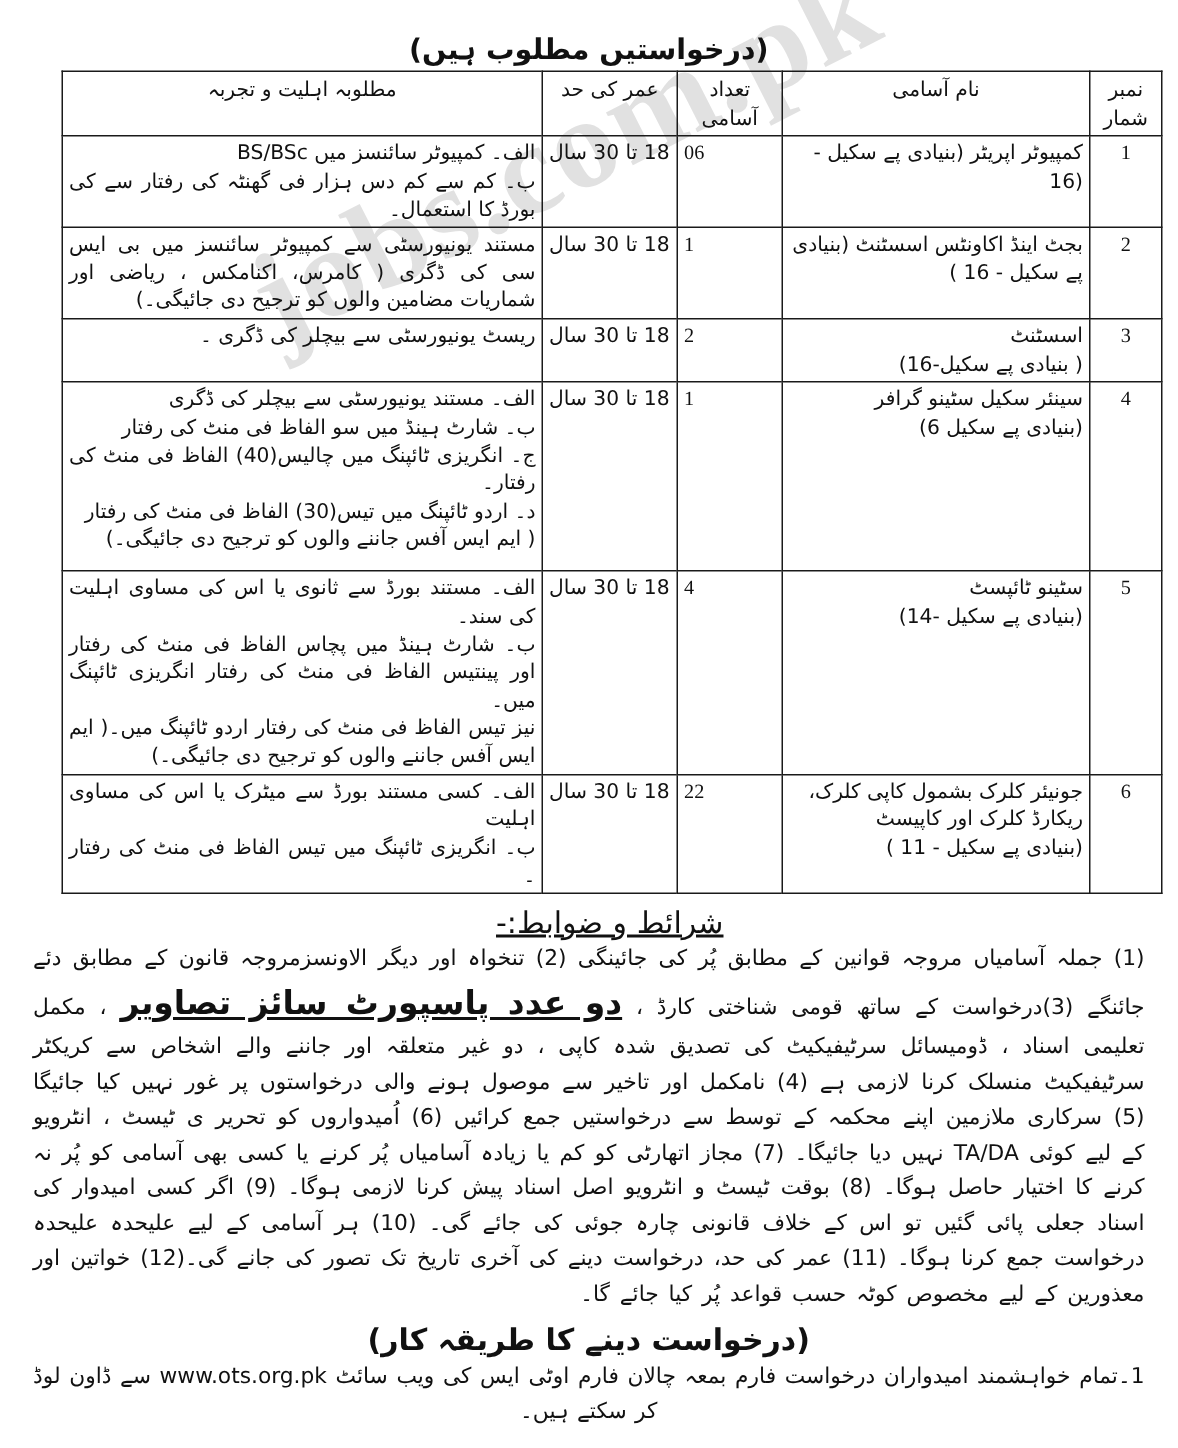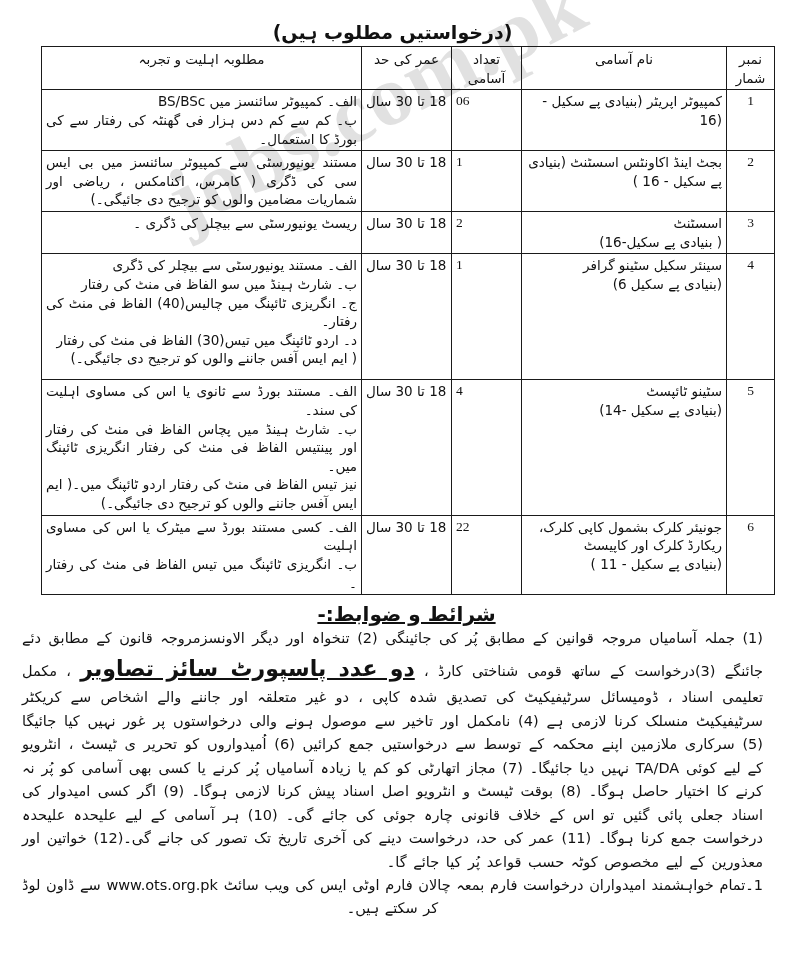--- a/index.html
+++ b/index.html
@@ -122,21 +122,21 @@
   .row-h-2 { height: 47px; }
   .row-h-3 { height: 38px; }
   .row-h-4 { height: 126px; }
   .row-h-5 { height: 101px; }
   .row-h-6 { height: 54px; }
 
   
   .terms-heading {
     text-align: center;
     font-size: 20px;
-    font-weight: 700;
+    font-weight: 400;
     text-decoration: underline;
     margin: 7px 0 1px 0;
     direction: rtl;
     padding-left: 28px;
   }
   .terms-body {
     direction: rtl;
     text-align: justify;
     font-size: 14.5px;
     line-height: 1.62;
@@ -287,16 +287,17 @@
   </table>
 
   <div class="terms-heading">شرائط و ضوابط:-</div>
 
   <div class="terms-body">
     <span>(1) جملہ آسامیاں  مروجہ  قوانین کے مطابق پُر کی جائینگی (2) تنخواہ  اور دیگر الاونسزمروجہ  قانون کے مطابق دئے جائنگے (3)درخواست کے ساتھ قومی شناختی کارڈ ،</span>
     <b class="big">دو عدد پاسپورٹ سائز تصاویر</b>
     <span>، مکمل تعلیمی اسناد  ، ڈومیسائل سرٹیفیکیٹ  کی تصدیق شدہ  کاپی ، دو غیر متعلقہ  اور جاننے والے اشخاص سے کریکٹر  سرٹیفیکیٹ  منسلک  کرنا  لازمی ہے (4) نامکمل اور تاخیر سے موصول  ہونے والی درخواستوں پر غور نہیں کیا جائیگا (5) سرکاری ملازمین  اپنے محکمہ کے توسط سے درخواستیں جمع کرائیں (6) اُمیدواروں  کو تحریر ی ٹیسٹ ، انٹرویو کے لیے کوئی TA/DA نہیں دیا جائیگا۔ (7) مجاز اتھارٹی  کو کم یا زیادہ  آسامیاں پُر کرنے  یا کسی بھی  آسامی کو پُر نہ کرنے  کا اختیار  حاصل ہوگا۔ (8) بوقت ٹیسٹ  و انٹرویو  اصل اسناد  پیش کرنا لازمی  ہوگا۔ (9) اگر کسی امیدوار  کی اسناد  جعلی  پائی گئیں تو اس کے خلاف قانونی چارہ جوئی کی جائے گی۔ (10) ہر آسامی کے لیے علیحدہ  علیحدہ  درخواست  جمع کرنا ہوگا۔ (11) عمر  کی حد، درخواست  دینے  کی آخری  تاریخ  تک تصور کی جانے گی۔(12) خواتین اور معذورین کے لیے مخصوص  کوٹہ  حسب قواعد پُر کیا جائے گا۔</span>
   </div>
 
+  <div class="apply-heading">(درخواست دینے کا طریقہ کار)</div>
 
   <div class="apply-item center-last">1۔تمام خواہشمند امیدواران درخواست فارم بمعہ چالان فارم  اوٹی ایس کی ویب سائٹ www.ots.org.pk سے ڈاون لوڈ کر سکتے ہیں۔</div>
 
 </div>
 
 </body></html>

